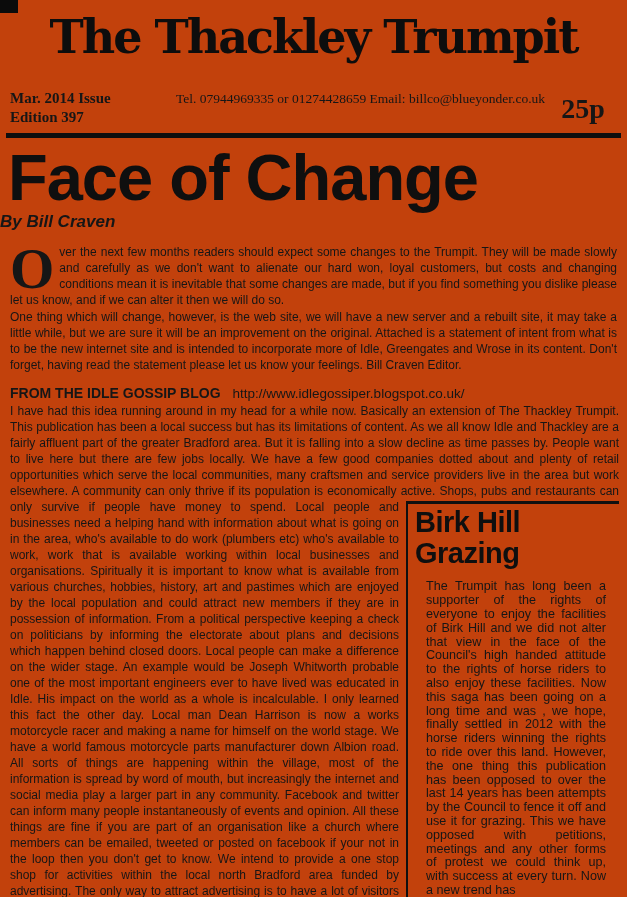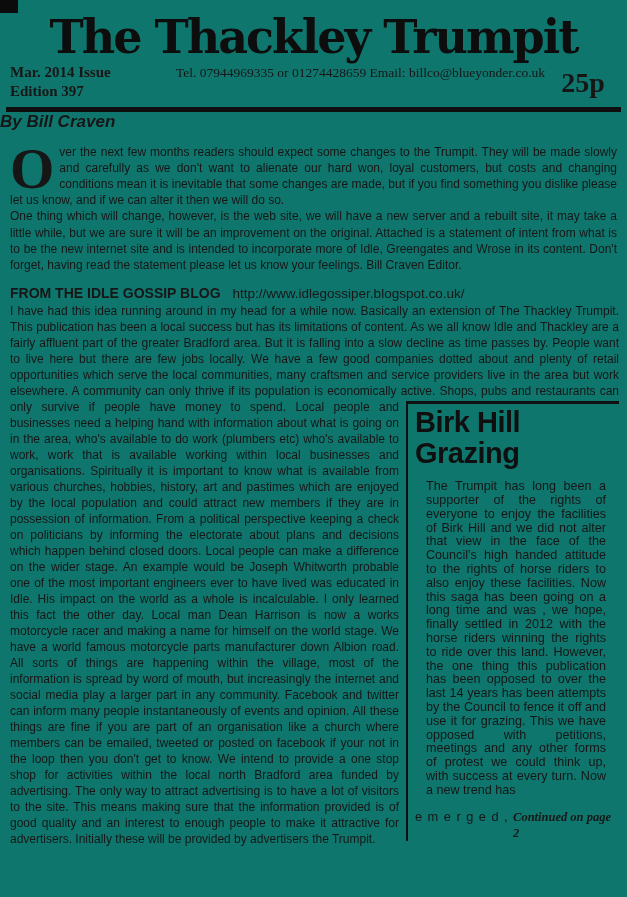--- a/index.html
+++ b/index.html
@@ -1,27 +1,27 @@
 <!DOCTYPE html>
 <html><head>
 <meta charset="utf-8">
 <style>
   html,body{margin:0;padding:0;}
   body{background:#e8e8e6;font-family:"Liberation Sans",sans-serif;}
   .page{
     position:relative;width:627px;height:897px;margin:0 auto;
-    background:#0f766e;color:#161616;overflow:hidden;
+    background:#c2410c;color:#161616;overflow:hidden;
   }
   .corner-mark{position:absolute;left:0;top:0;width:18px;height:13px;background:#0b0b0b;}
   .masthead{
     margin-top:12px;text-align:center;
     font-family:"DejaVu Serif",serif;font-weight:900;font-size:46px;line-height:1.1;
     letter-spacing:-2px;color:#0d0d0d;
   }
-  .header-row{display:flex;margin:0 12px 0 10px;align-items:flex-start;}
+  .header-row{display:flex;margin:26px 12px 0 10px;align-items:flex-start;}
   .issue-block{width:160px;font-family:"Liberation Serif",serif;font-weight:bold;font-size:15px;line-height:19px;}
   .center-block{flex:1;text-align:center;font-family:"Liberation Serif",serif;font-size:14px;line-height:16px;}
   .center-block .contact{font-size:13.5px;margin-top:2px;}
   .price{width:64px;text-align:center;font-family:"Liberation Serif",serif;font-weight:bold;font-size:28px;line-height:30px;margin-top:5px;}
   .rule{margin:6px 6px 0;height:5px;background:#0e0e0e;}
   .headline{
     margin:6px 0 0 8px;font-weight:700;font-size:65px;line-height:1.05;
     letter-spacing:-1px;color:#0f0f0f;white-space:nowrap;
   }
   .byline{text-align:left;margin:0 47px 0 0;font-weight:bold;font-style:italic;font-size:17px;line-height:20px;}
@@ -65,20 +65,21 @@
       <div>Edition 397</div>
     </div>
     <div class="center-block">
       <div class="contact">Tel. 07944969335 or 01274428659 Email: billco@blueyonder.co.uk</div>
     </div>
     <div class="price">25p</div>
   </div>
 
   <div class="rule"></div>
 
+  <div class="headline">Face of Change</div>
   <div class="byline">By Bill Craven</div>
 
   <div class="lead">
     <p><span class="dropcap">O</span><span>ver the next few months readers should expect some changes to the Trumpit. They will be made slowly and carefully as we don't want to alienate our hard won, loyal customers, but costs and changing conditions mean it is inevitable that some changes are made, but if you find something you dislike please let us know, and if we can alter it then we will do so.</span></p>
     <p>One thing which will change, however, is the web site, we will have a new server and a rebuilt site, it may take a little while, but we are sure it will be an improvement on the original. Attached is a statement of intent from what is to be the new internet site and is intended to incorporate more of Idle, Greengates and Wrose in its content. Don't forget, having read the statement please let us know your feelings. Bill Craven Editor.</p>
   </div>
 
   <div class="blog-head">
     <span>FROM THE IDLE GOSSIP BLOG</span><span class="url">http://www.idlegossiper.blogspot.co.uk/</span>
   </div>

